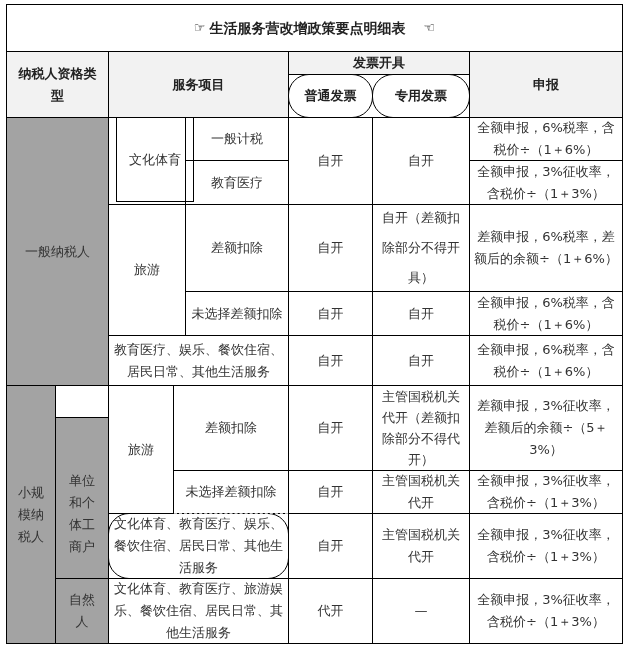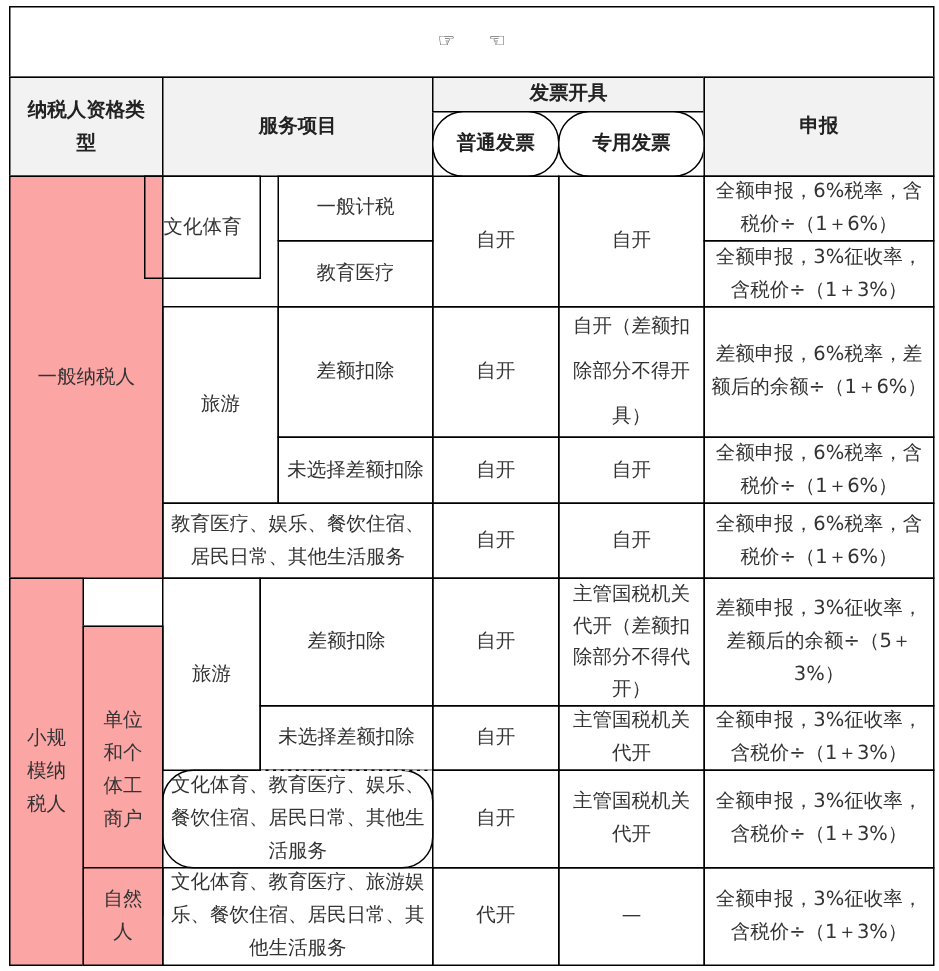--- a/index.html
+++ b/index.html
@@ -4,43 +4,44 @@
 <style>
   html, body { margin: 0; padding: 0; background: #ffffff; }
   body { width: 626px; height: 647px; position: relative; overflow: hidden;
          font-family: "DejaVu Sans", "Liberation Sans", sans-serif; color: #333; }
   .c { position: absolute; box-sizing: border-box; display: flex; align-items: center;
        justify-content: center; text-align: center; font-size: 13px; line-height: 22px;
        padding: 0 4px; }
   .b { border: 1px solid #000; }
   .hdr { background: #f2f2f2; font-weight: bold; color: #222; }
   .wh { background: #ffffff; border-radius: 21px; }
-  .blue { background: #fca5a5; }
+  .blue { background: #a3a3a3; }
   .title { font-weight: bold; font-size: 14px; color: #222; }
   .dash { border-top: 1px dashed #bbb; }
   .ico { font-weight: normal; font-size: 13px; margin: 0 4px; }
 </style>
 </head>
 <body>
 
 <div class="c b title" style="left:6px;top:4px;width:617px;height:48px;">
   <span class="ico">☞</span>
+  <span>生活服务营改增政策要点明细表</span>
   <span class="ico" style="margin-left:18px">☜</span>
 </div>
 
 <div class="c b hdr" style="left:6px;top:51px;width:103px;height:67px;padding:0 8px;">纳税人资格类型</div>
 <div class="c b hdr" style="left:108px;top:51px;width:181px;height:67px;">服务项目</div>
 <div class="c b hdr" style="left:288px;top:51px;width:182px;height:24px;">发票开具</div>
 <div class="c b wh" style="left:288px;top:74px;width:85px;height:44px;font-weight:bold;color:#222;">普通发票</div>
 <div class="c b wh" style="left:372px;top:74px;width:98px;height:44px;font-weight:bold;color:#222;">专用发票</div>
 <div class="c b hdr" style="left:469px;top:51px;width:154px;height:67px;">申报</div>
 
 <div class="c b blue" style="left:6px;top:117px;width:103px;height:269px;">一般纳税人</div>
 
-<div class="c b" style="left:96px;top:117px;width:78px;height:69px;">文化体育</div>
+<div class="c b" style="left:116px;top:117px;width:78px;height:85px;">文化体育</div>
 <div class="c b" style="left:185px;top:117px;width:104px;height:44px;">一般计税</div>
 <div class="c b" style="left:185px;top:160px;width:104px;height:45px;">教育医疗</div>
 <div class="c b" style="left:288px;top:117px;width:85px;height:88px;">自开</div>
 <div class="c b" style="left:372px;top:117px;width:98px;height:88px;">自开</div>
 <div class="c b" style="left:469px;top:117px;width:154px;height:44px;">全额申报，6%税率，含税价÷（1＋6%）</div>
 <div class="c b" style="left:469px;top:160px;width:154px;height:45px;">全额申报，3%征收率，含税价÷（1＋3%）</div>
 
 <div class="c b" style="left:108px;top:204px;width:78px;height:132px;">旅游</div>
 <div class="c b" style="left:185px;top:204px;width:104px;height:88px;">差额扣除</div>
 <div class="c b" style="left:288px;top:204px;width:85px;height:88px;">自开</div>

